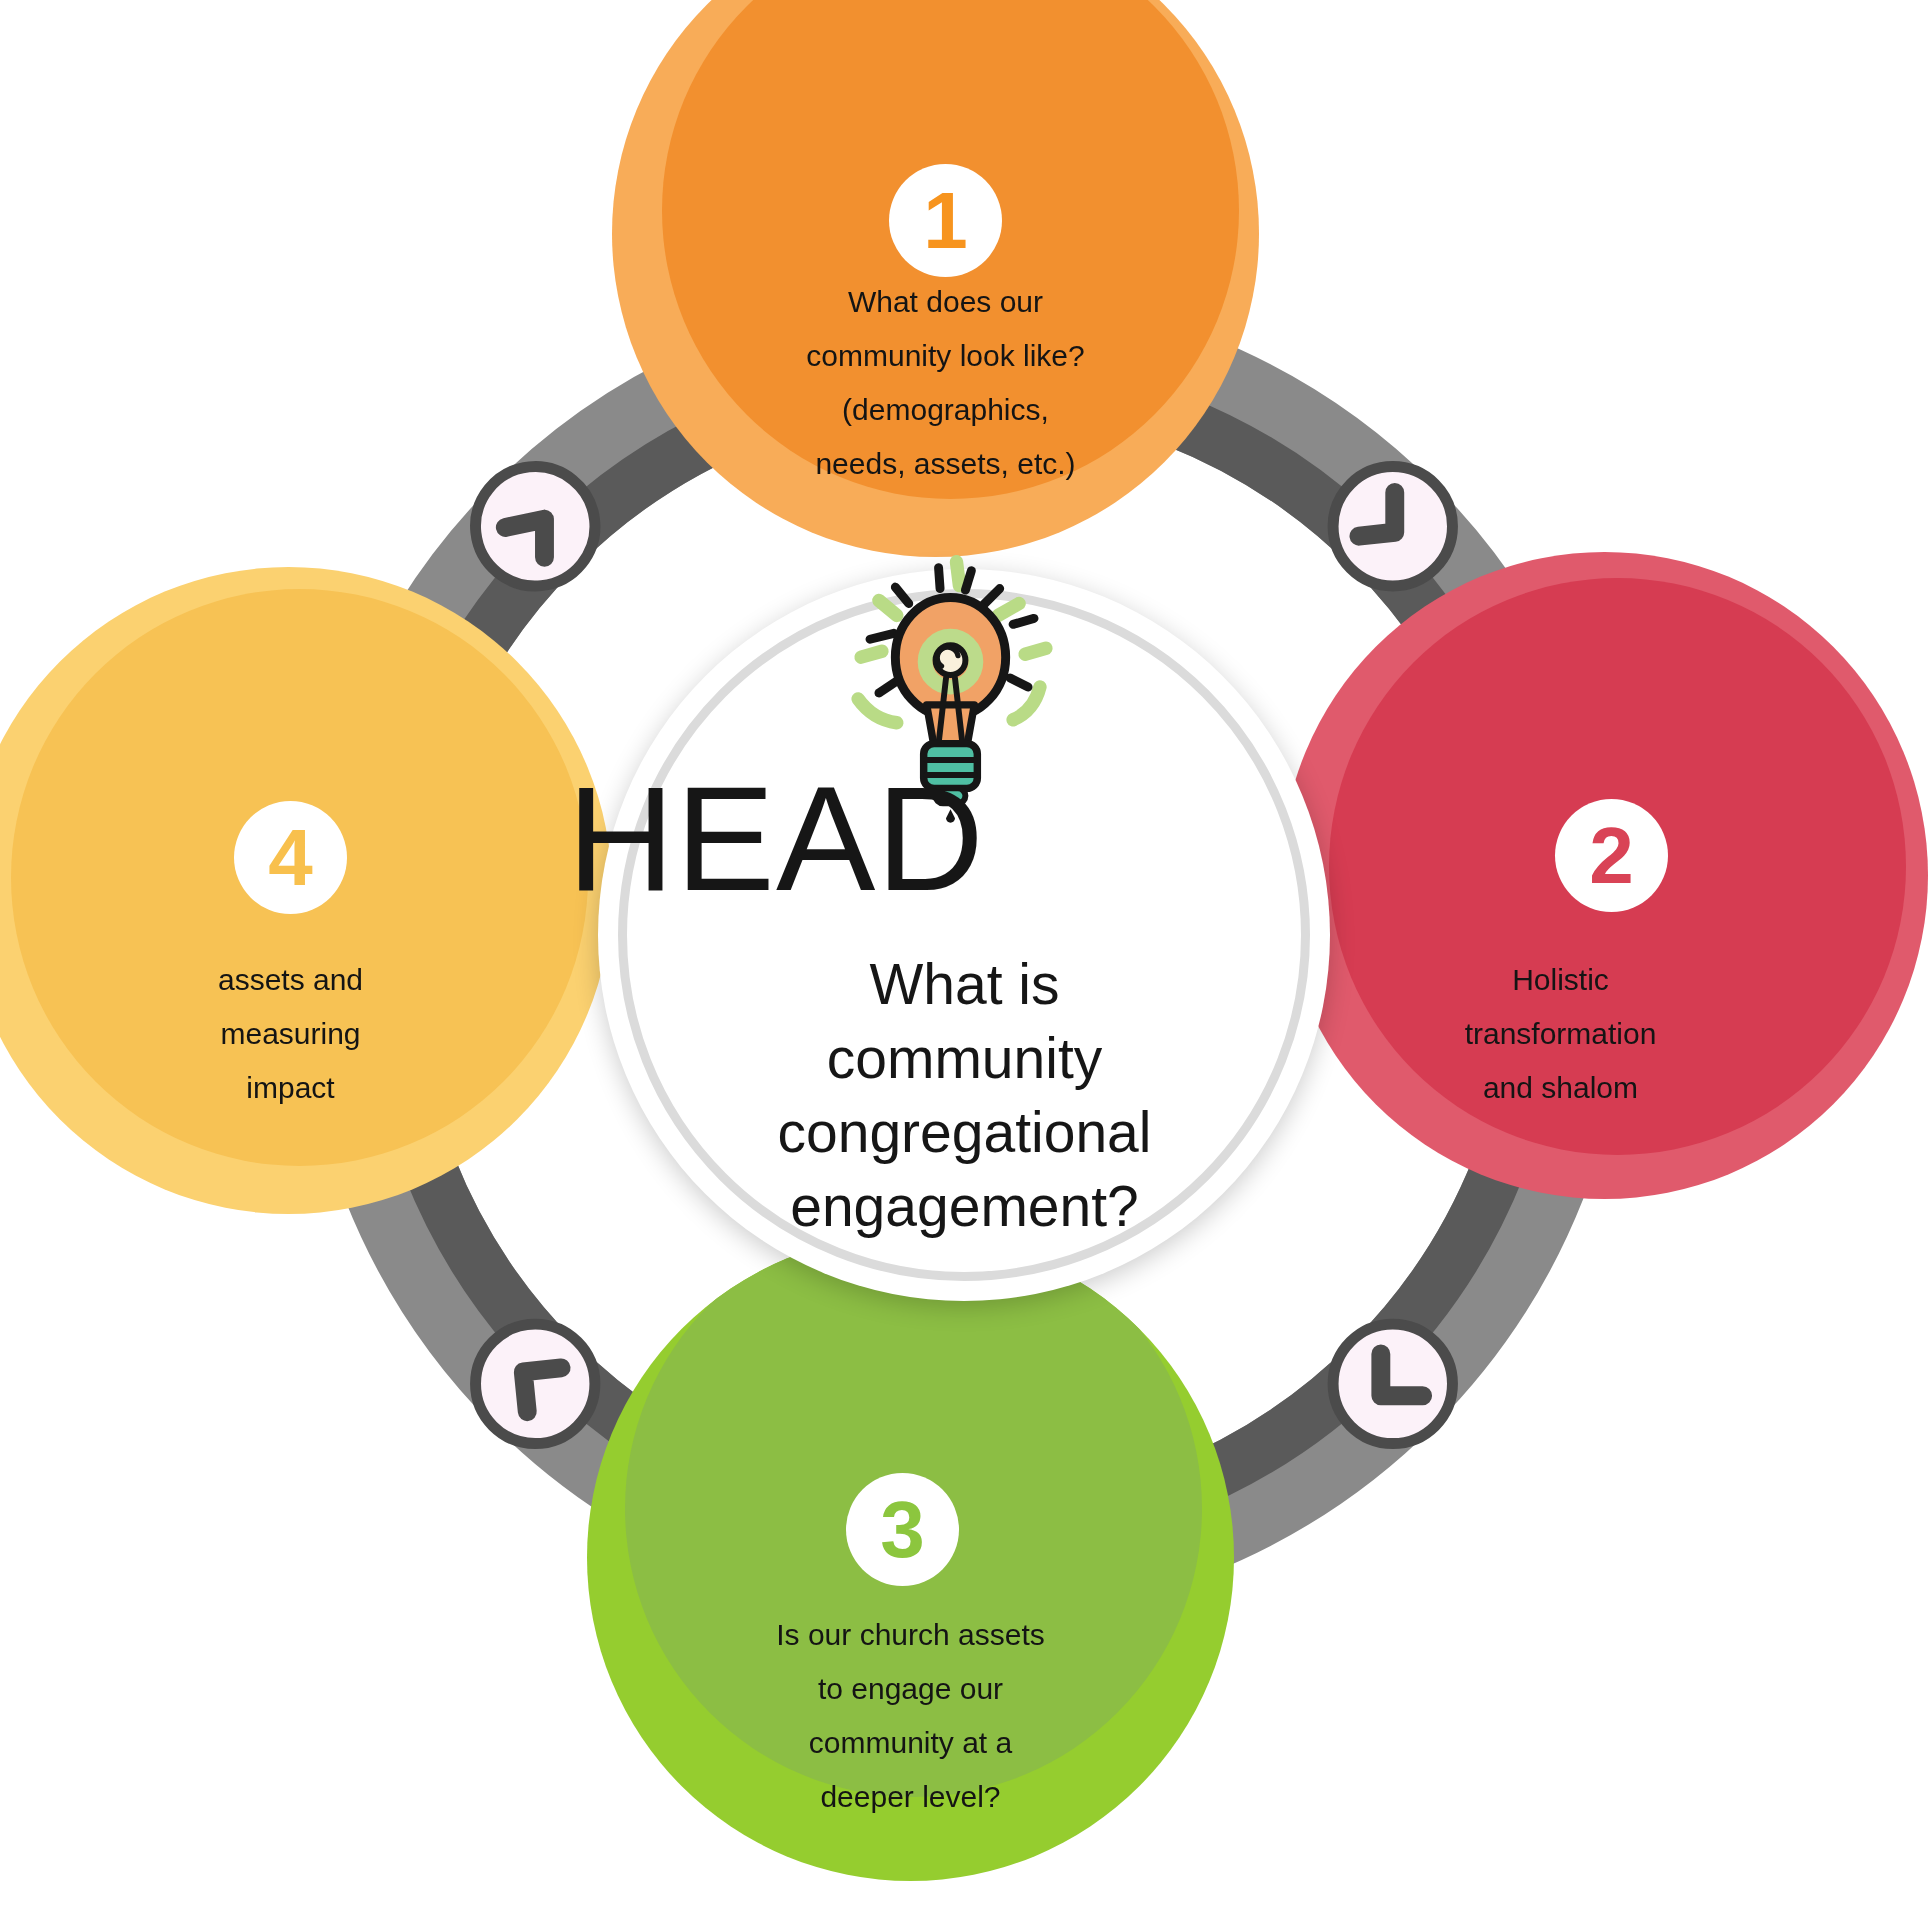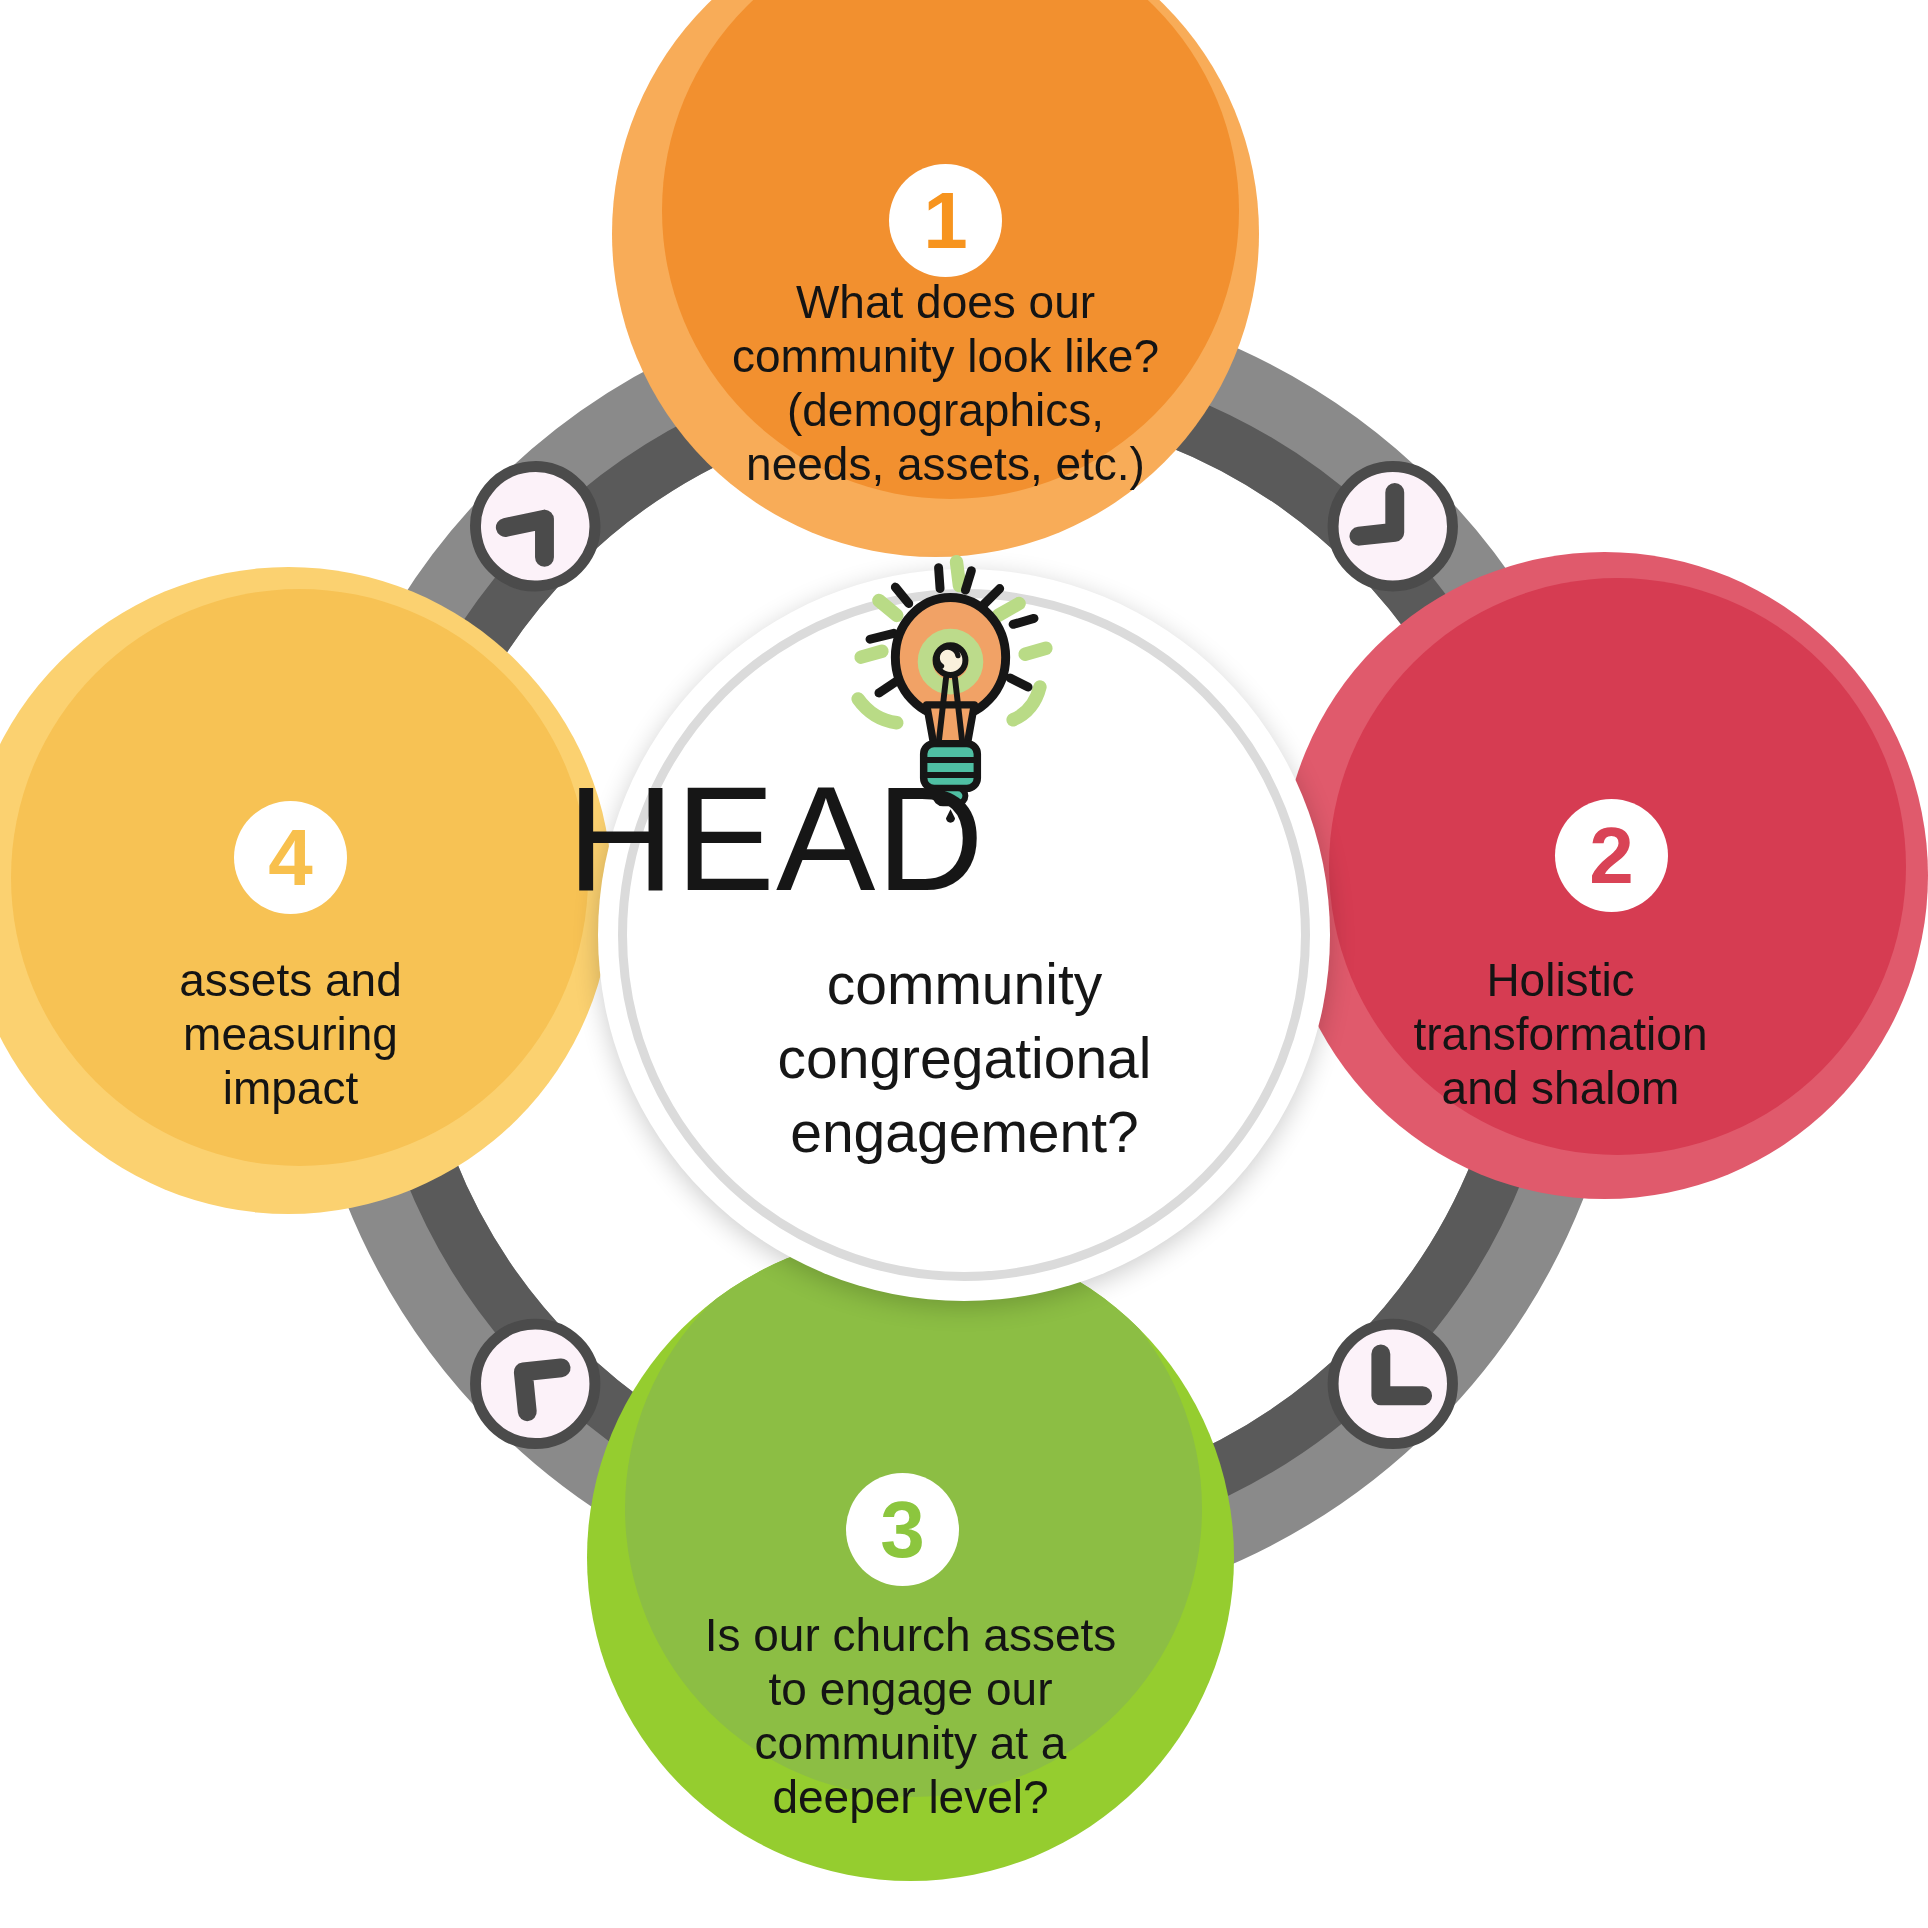--- a/index.html
+++ b/index.html
@@ -22,21 +22,21 @@
 
   
   .badge{position:absolute;width:113px;height:113px;border-radius:50%;background:#ffffff;
          display:flex;align-items:center;justify-content:center;font-weight:700;font-size:80px;line-height:1;}
   .b1{left:889px;top:164px;color:#F7941E;}
   .b2{left:1555px;top:799px;color:#D94356;}
   .b3{left:846px;top:1473px;color:#8CC63E;}
   .b4{left:234px;top:801px;color:#F8C04D;}
 
   
-  .label{position:absolute;width:557px;text-align:center;color:#141414;font-size:46px;line-height:54px;}
+  .label{position:absolute;width:557px;text-align:center;color:#141414;font-size:30px;line-height:54px;}
   .t1{left:667px;top:275px;}
   .t2{left:1282px;top:953px;}
   .t3{left:632px;top:1608px;}
   .t4{left:12px;top:953px;}
 
   
   .center-circle{position:absolute;left:598px;top:569px;width:732px;height:732px;border-radius:50%;
                  background:#ffffff;box-shadow:0 6px 26px rgba(0,0,0,0.20);}
   .center-circle::before{content:"";position:absolute;left:20px;top:20px;right:20px;bottom:20px;
                  border:9px solid #DBDBDB;border-radius:50%;}
@@ -151,19 +151,20 @@
     <path d="M92,150 L97,106 M108,150 L103,106" fill="none" stroke="#161616" stroke-width="4" stroke-linecap="round"></path>
 
     <rect x="82" y="150" width="36" height="30" rx="7" fill="#4FBFA3" stroke="#161616" stroke-width="5"></rect>
     <path d="M84,161 h32 M84,171 h32" stroke="#161616" stroke-width="4" stroke-linecap="round"></path>
     <rect x="90" y="180" width="20" height="10" rx="5" fill="#4FBFA3" stroke="#161616" stroke-width="4"></rect>
     <path d="M100,194 l3,6 a3,3 0 1,1 -6,0 Z" fill="#161616"></path>
   </svg>
 
   <div class="head-word">HEAD</div>
   <div class="question">
+    <div>What is</div>
     <div>community</div>
     <div>congregational</div>
     <div>engagement?</div>
   </div>
 
 </div>
 
 
 </body></html>

